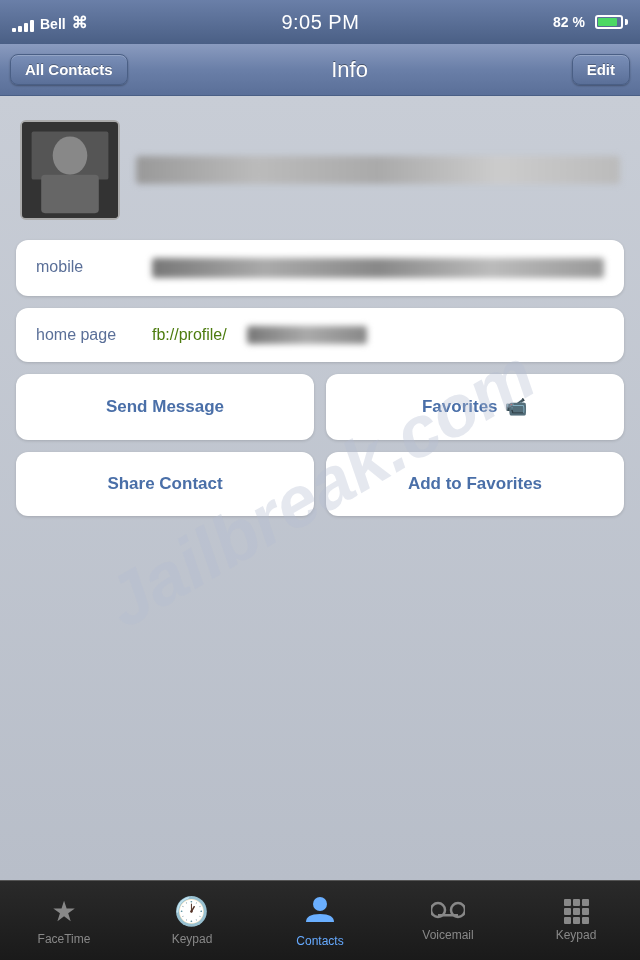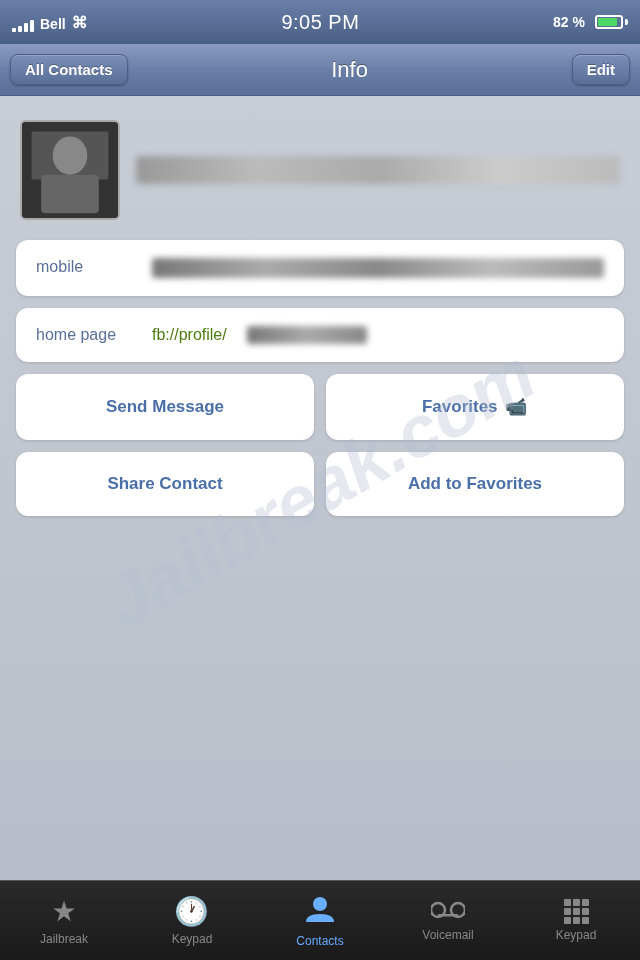--- a/index.html
+++ b/index.html
@@ -388,21 +388,21 @@
     <button class="action-button">Share Contact</button>
     <button class="action-button">Add to Favorites</button>
   </div>
 
 </div>
 
 <div class="tab-bar">
 
   <div class="tab-item">
     <div class="tab-icon">★</div>
-    <span class="tab-label">Jailbreak</span>
+    <span class="tab-label">FaceTime</span>
   </div>
 
   <div class="tab-item">
     <div class="tab-icon">🕐</div>
     <span class="tab-label">Keypad</span>
   </div>
 
   <div class="tab-item">
     <div>
       <svg width="32" height="32" viewBox="0 0 32 32">

